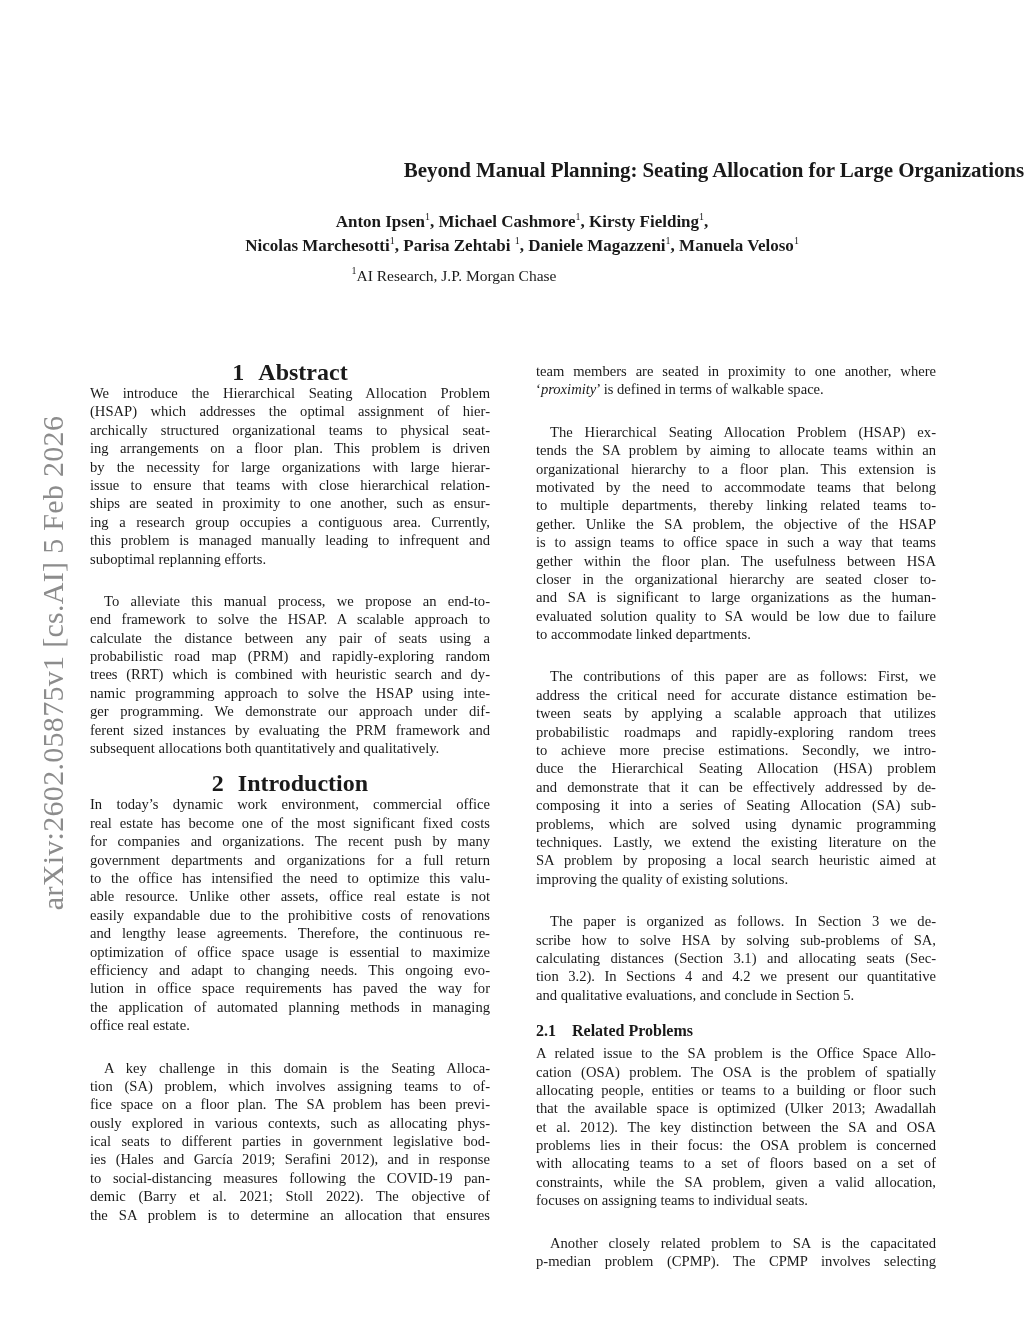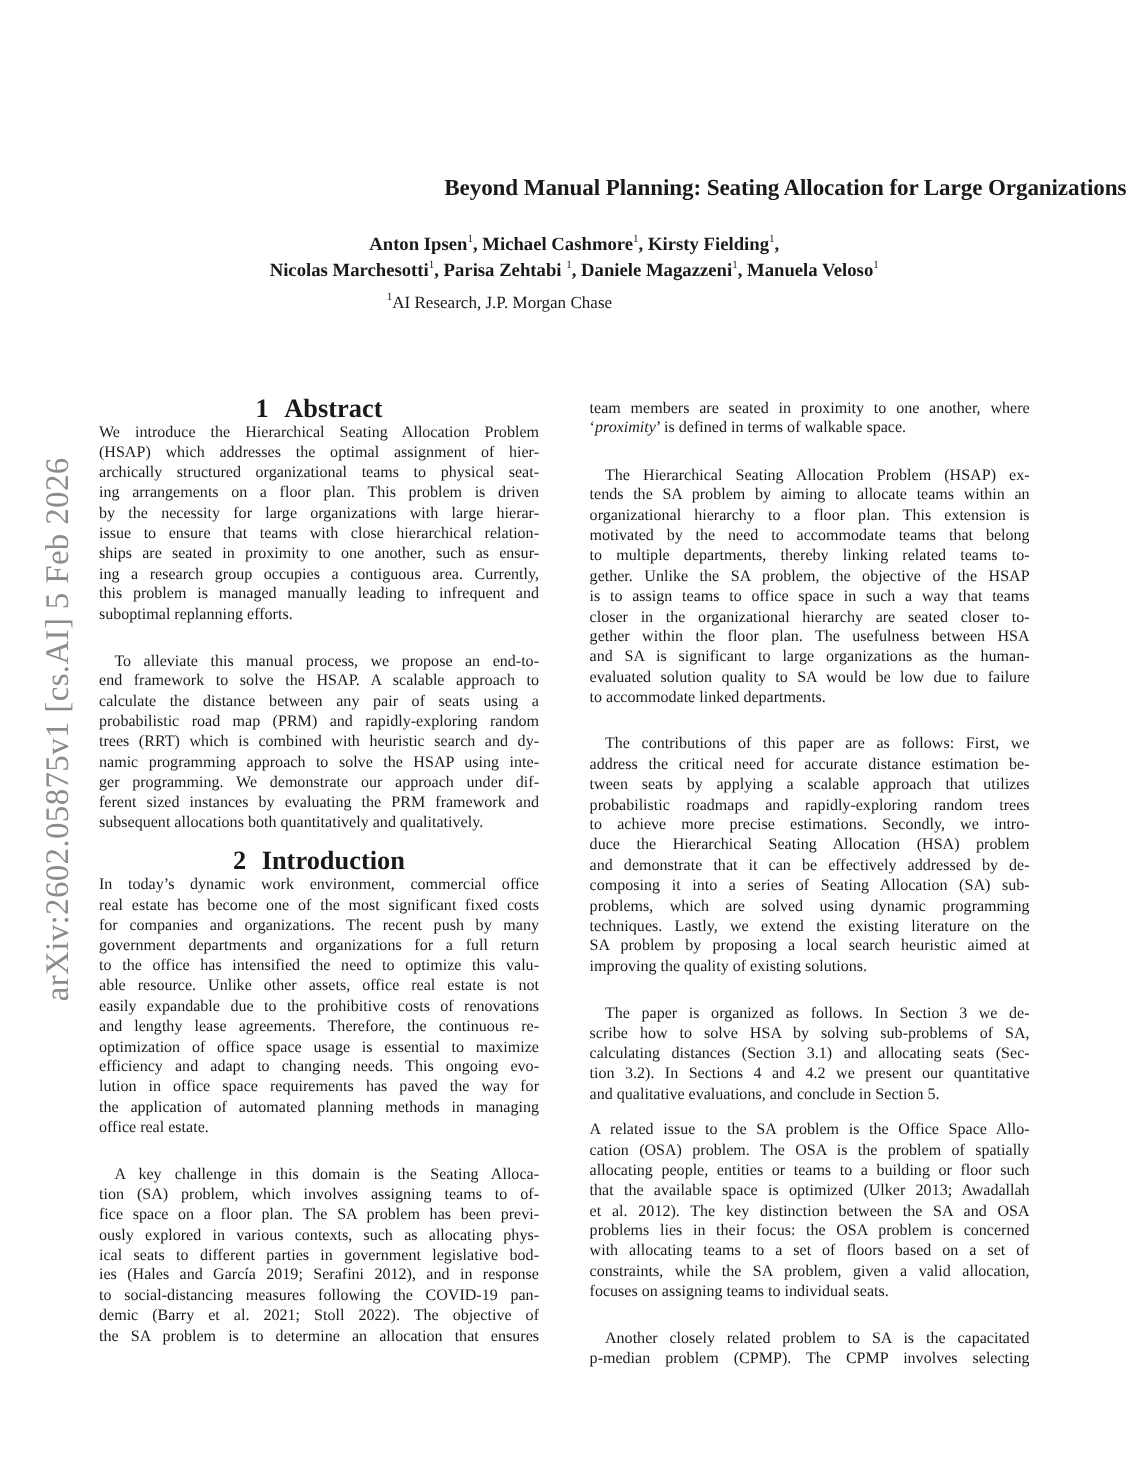--- a/index.html
+++ b/index.html
@@ -130,22 +130,22 @@
     <div class="ln last">‘<i>proximity</i><span>’ is defined in terms of walkable space.</span></div>
   </div>
   <div>
     <div class="ln ind">The Hierarchical Seating Allocation Problem (HSAP) ex-</div>
     <div class="ln">tends the SA problem by aiming to allocate teams within an</div>
     <div class="ln">organizational hierarchy to a floor plan. This extension is</div>
     <div class="ln">motivated by the need to accommodate teams that belong</div>
     <div class="ln">to multiple departments, thereby linking related teams to-</div>
     <div class="ln">gether. Unlike the SA problem, the objective of the HSAP</div>
     <div class="ln">is to assign teams to office space in such a way that teams</div>
+    <div class="ln">gether within the floor plan. The usefulness between HSA</div>
     <div class="ln">closer in the organizational hierarchy are seated closer to-</div>
-    <div class="ln">gether within the floor plan. The usefulness between HSA</div>
     <div class="ln">and SA is significant to large organizations as the human-</div>
     <div class="ln">evaluated solution quality to SA would be low due to failure</div>
     <div class="ln last">to accommodate linked departments.</div>
   </div>
   <div>
     <div class="ln ind">The contributions of this paper are as follows: First, we</div>
     <div class="ln">address the critical need for accurate distance estimation be-</div>
     <div class="ln">tween seats by applying a scalable approach that utilizes</div>
     <div class="ln">probabilistic roadmaps and rapidly-exploring random trees</div>
     <div class="ln">to achieve more precise estimations. Secondly, we intro-</div>
@@ -159,20 +159,21 @@
   </div>
   <div>
     <div class="ln ind">The paper is organized as follows. In Section 3 we de-</div>
     <div class="ln">scribe how to solve HSA by solving sub-problems of SA,</div>
     <div class="ln">calculating distances (Section 3.1) and allocating seats (Sec-</div>
     <div class="ln">tion 3.2). In Sections 4 and 4.2 we present our quantitative</div>
     <div class="ln last">and qualitative evaluations, and conclude in Section 5.</div>
   </div>
 
   <div class="gap-m"></div>
+  <div class="sub-head"><span class="num">2.1</span><span>Related Problems</span></div>
 
   <div>
     <div class="ln">A related issue to the SA problem is the Office Space Allo-</div>
     <div class="ln">cation (OSA) problem. The OSA is the problem of spatially</div>
     <div class="ln">allocating people, entities or teams to a building or floor such</div>
     <div class="ln">that the available space is optimized (Ulker 2013; Awadallah</div>
     <div class="ln">et al. 2012). The key distinction between the SA and OSA</div>
     <div class="ln">problems lies in their focus: the OSA problem is concerned</div>
     <div class="ln">with allocating teams to a set of floors based on a set of</div>
     <div class="ln">constraints, while the SA problem, given a valid allocation,</div>

